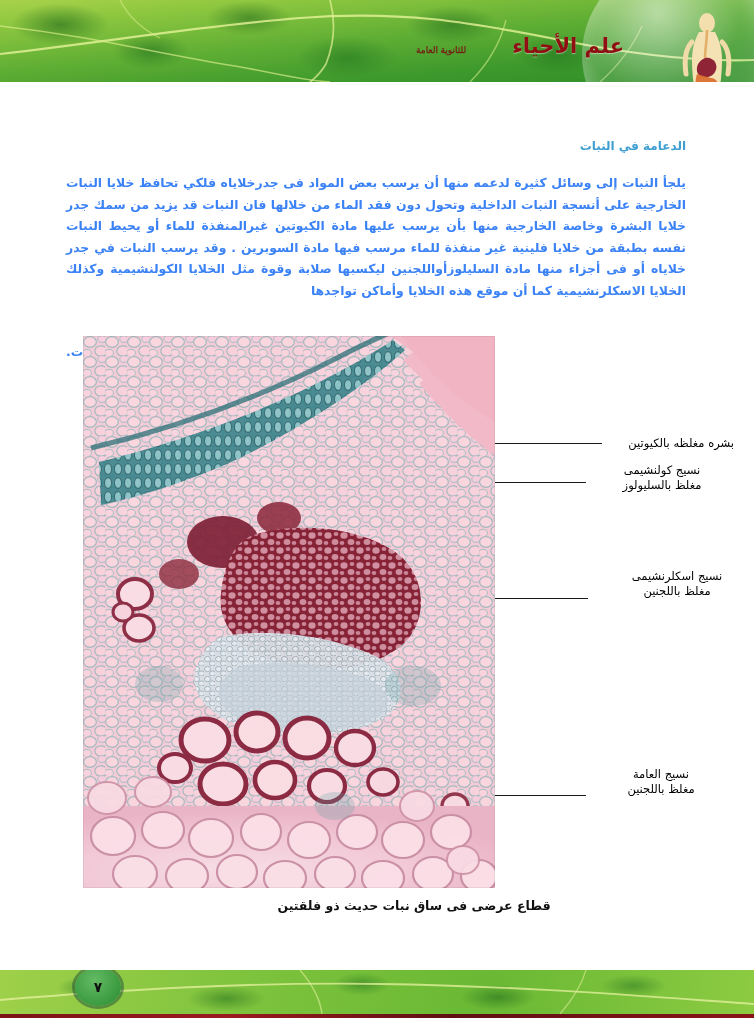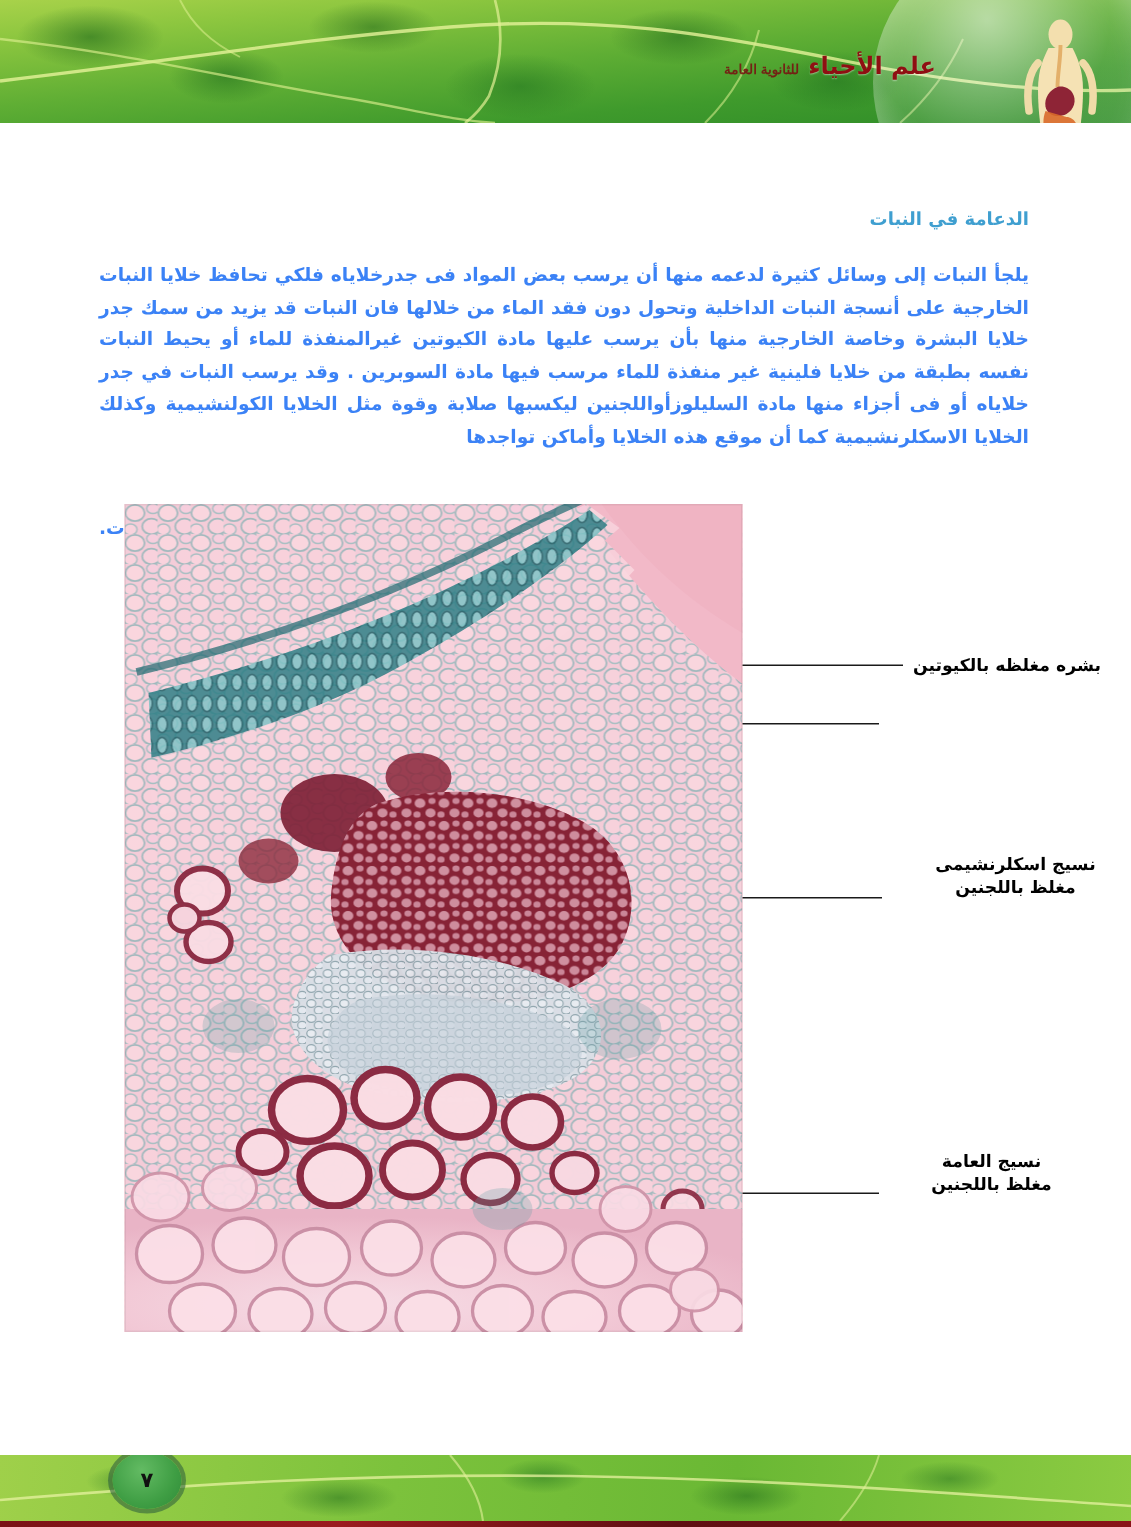--- a/index.html
+++ b/index.html
@@ -53,26 +53,27 @@
   .header-title-wrap {
     position: absolute;
     top: 36px; right: 130px;
     display: flex;
     align-items: baseline;
     gap: 6px;
     direction: rtl;
   }
   .header-title {
     font-family: "DejaVu Sans", "Liberation Sans", sans-serif;
-    font-size: 16px;
+    font-size: 21px;
     font-weight: bold;
     color: #8f0f12;
     text-shadow: 0 1px 1px rgba(255,255,255,0.45);
     line-height: 1;
     white-space: nowrap;
+    margin-left: 40px;
   }
   .header-subtitle {
     font-family: Liberation Sans, sans-serif;
     font-size: 9px;
     font-weight: bold;
     color: #7a0d10;
     line-height: 1;
     white-space: nowrap;
     opacity: 0.85;
   }
@@ -121,21 +122,21 @@
     background: #f0b9c4;
   }
   .mg-layer { position: absolute; inset: 0; }
 
   
   .callout {
     position: absolute;
     direction: rtl;
     text-align: right;
     font-size: 11.5px;
-    font-weight: bold;
+    font-weight: normal;
     color: #000000;
     line-height: 15px;
     white-space: nowrap;
   }
   .callout-line {
     position: absolute;
     height: 0;
     border-top: 1.4px solid #1a1a1a;
   }
   .caption {
@@ -361,33 +362,38 @@
     </div>
 
   </div>
 
   <div class="callout-line" style="top:443px; right:152px; width:107px;"></div>
   <div class="callout" style="top:436px; right:20px; width:128px; text-align:right;">
     <span>بشره مغلظه بالكيوتين</span>
   </div>
 
   <div class="callout-line" style="top:482px; right:168px; width:91px;"></div>
+  <div class="callout" style="top:463px; right:20px; width:144px; text-align:center;">
+    <div>نسيج كولنشيمى</div>
+    <div>مغلظ بالسليولوز</div>
+  </div>
 
   <div class="callout-line" style="top:598px; right:166px; width:93px;"></div>
   <div class="callout" style="top:569px; right:4px; width:146px; text-align:center;">
     <div>نسيج اسكلرنشيمى</div>
     <div>مغلظ باللجنين</div>
   </div>
 
   <div class="callout-line" style="top:795px; right:168px; width:91px;"></div>
   <div class="callout" style="top:767px; right:20px; width:146px; text-align:center;">
     <div>نسيج العامة</div>
     <div>مغلظ باللجنين</div>
   </div>
 
+  <div class="caption">قطاع عرضى فى ساق نبات حديث ذو فلقتين</div>
 
   <div class="footer-band">
     <svg style="position:absolute;inset:0;width:754px;height:44px" viewBox="0 0 754 44" preserveAspectRatio="none">
       <path d="M0,30 C120,20 240,12 380,14 C520,16 640,26 754,34" stroke="#e7f2a0" stroke-width="1.8" fill="none" opacity="0.75"></path>
       <path d="M300,0 C312,14 320,28 322,44" stroke="#e3f099" stroke-width="1.4" fill="none" opacity="0.6"></path>
       <path d="M560,44 C572,30 582,14 586,0" stroke="#e3f099" stroke-width="1.3" fill="none" opacity="0.55"></path>
     </svg>
     <div class="page-badge">
       <span class="page-number">٧</span>
     </div>

